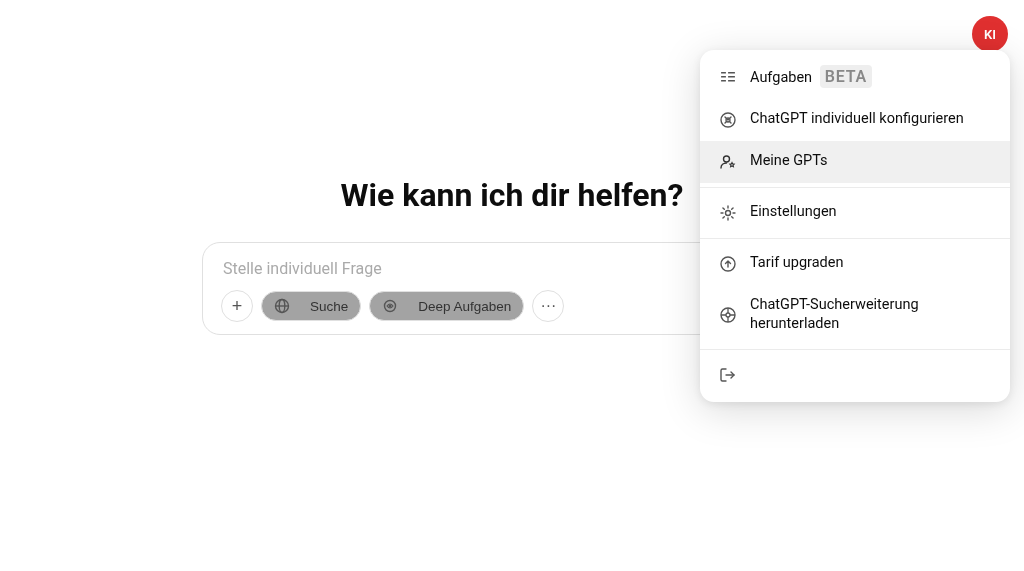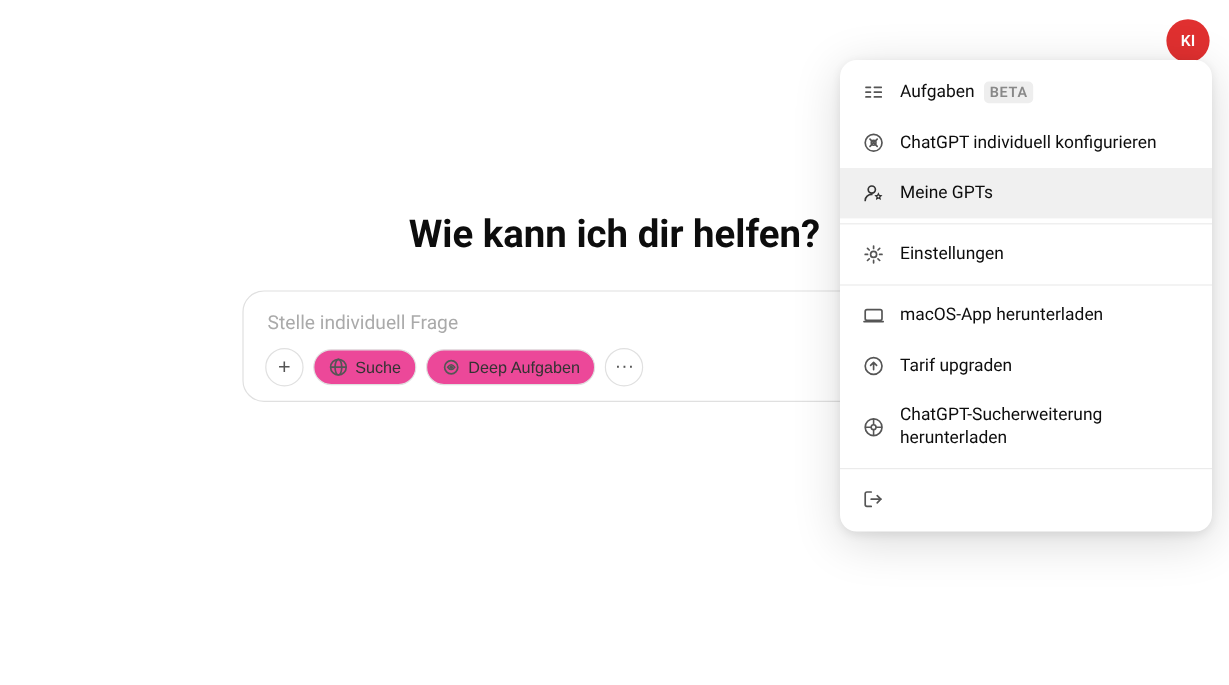--- a/index.html
+++ b/index.html
@@ -47,27 +47,27 @@
 
     .input-toolbar {
       display: flex;
       align-items: center;
       gap: 8px;
     }
 
     .toolbar-btn {
       display: flex;
       align-items: center;
-      gap: 6px;
+      gap: 20px;
       border: 1.5px solid #e0e0e0;
       border-radius: 20px;
       padding: 6px 12px;
       font-size: 13.5px;
       color: #333;
-      background: #ec4899;
+      background: #a3a3a3;
       cursor: pointer;
     }
 
     .toolbar-btn-icon {
       width: 16px;
       height: 16px;
       display: flex;
       align-items: center;
       justify-content: center;
     }
@@ -156,21 +156,21 @@
       flex-shrink: 0;
       color: #555;
     }
 
     .menu-item-label {
       flex: 1;
       line-height: 1.3;
     }
 
     .beta-badge {
-      font-size: 12px;
+      font-size: 16px;
       font-weight: 600;
       color: #888;
       background: #eee;
       border-radius: 4px;
       padding: 2px 5px;
       letter-spacing: 0.05em;
       margin-left: 4px;
     }
 
     .menu-divider {
@@ -273,29 +273,20 @@
       <svg width="18" height="18" viewBox="0 0 18 18" fill="none">
         <circle cx="9" cy="9" r="2.5" stroke="#555" stroke-width="1.4"></circle>
         <path d="M9 2v2M9 14v2M2 9h2M14 9h2M3.93 3.93l1.41 1.41M12.66 12.66l1.41 1.41M3.93 14.07l1.41-1.41M12.66 5.34l1.41-1.41" stroke="#555" stroke-width="1.4" stroke-linecap="round"></path>
       </svg>
     </span>
     <span class="menu-item-label">Einstellungen</span>
   </div>
 
   <div class="menu-divider"></div>
 
-  <div class="menu-item">
-    <span class="menu-item-icon">
-      <svg width="18" height="18" viewBox="0 0 18 18" fill="none">
-        <rect x="2" y="4" width="14" height="9" rx="1.5" stroke="#555" stroke-width="1.4"></rect>
-        <path d="M1 14h16" stroke="#555" stroke-width="1.4" stroke-linecap="round"></path>
-      </svg>
-    </span>
-    <span class="menu-item-label">macOS-App herunterladen</span>
-  </div>
 
   <div class="menu-item">
     <span class="menu-item-icon">
       <svg width="18" height="18" viewBox="0 0 18 18" fill="none">
         <circle cx="9" cy="9" r="7" stroke="#555" stroke-width="1.4"></circle>
         <path d="M9 12V6M6.5 8.5L9 6l2.5 2.5" stroke="#555" stroke-width="1.4" stroke-linecap="round" stroke-linejoin="round"></path>
       </svg>
     </span>
     <span class="menu-item-label">Tarif upgraden</span>
   </div>

